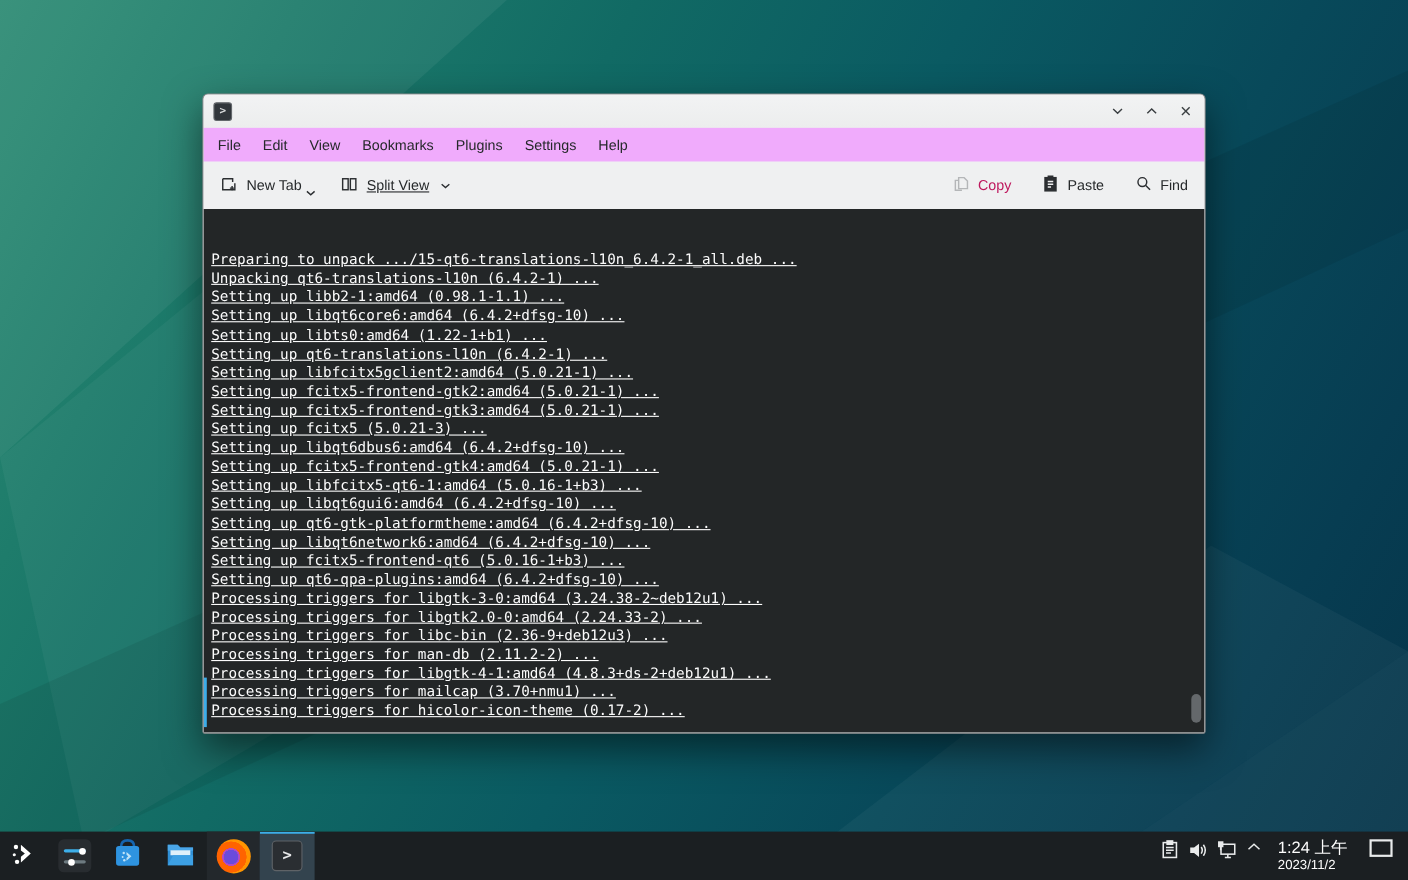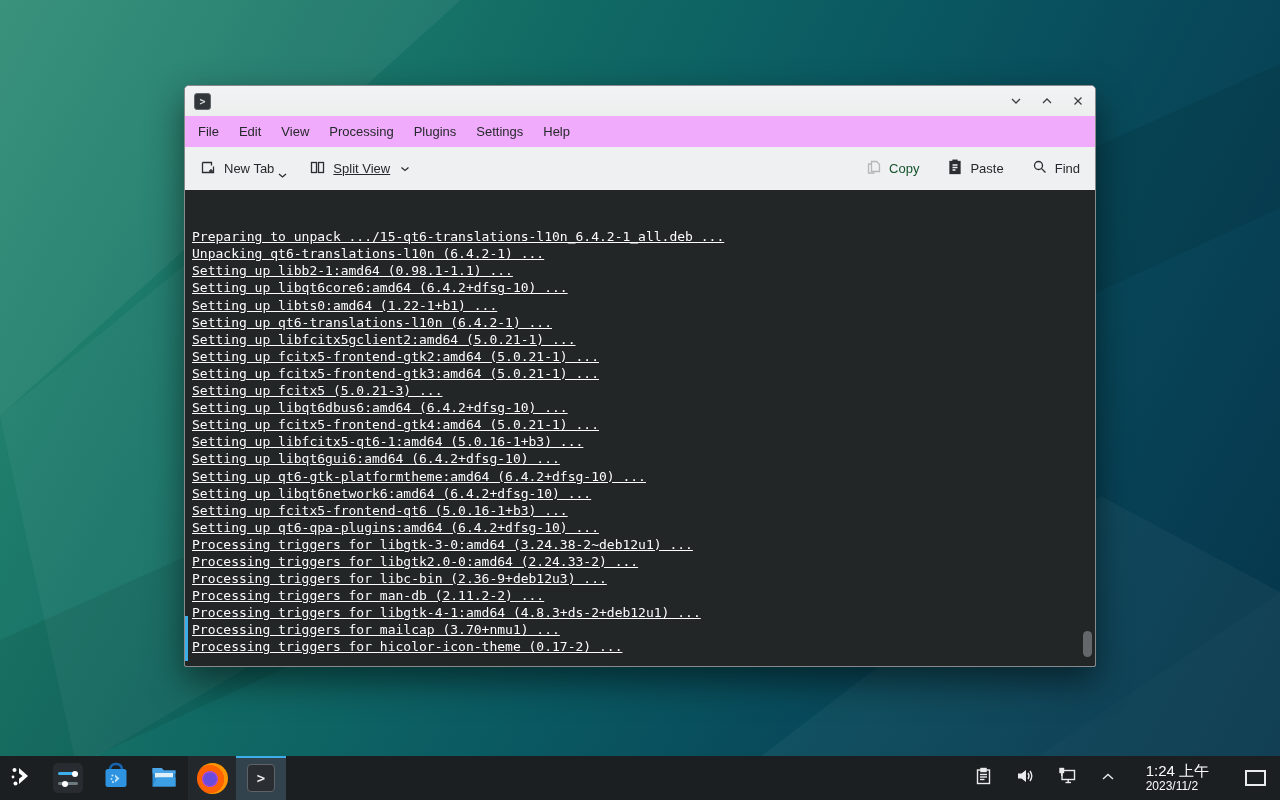--- a/index.html
+++ b/index.html
@@ -29,21 +29,21 @@
   .win-btn { width:16px; height:16px; display:flex; align-items:center; justify-content:center; }
   .win-btn svg { stroke:#3c4043; stroke-width:1.3; fill:none; }
 
   .menubar { height:31px; display:flex; align-items:center; padding:0 3px; font-size:13px; color:#26292b; background:#f0abfc; }
   .menu-item { padding:4px 10px; }
 
   .toolbar { height:43px; display:flex; align-items:center; padding:0 8px; font-size:13px; color:#26292b;
     background:#eff0f1; }
   .tbtn { display:flex; align-items:center; gap:7px; padding:6px 7px; position:relative; }
   .tbtn svg { stroke:#2b2e31; fill:none; stroke-width:1.3; }
-  .tbtn.disabled { color:#14532d; }
+  .tbtn.disabled { color:#be185d; }
   .tbtn.disabled svg { stroke:#b4b6b8; }
   .chev-drop { transform:translateY(6px); margin-left:-3px; }
   .toolbar-spacer { flex:1; }
 
   
   .terminal { position:relative; height:476px; background:#232627; color:#fcfcfc;
     font:13px/17.1px "DejaVu Sans Mono",monospace; padding:4px 7px; white-space:pre; overflow:hidden; }
   .tline { height:17.1px;text-decoration:underline; }
   .new-output-bar { position:absolute; left:0; bottom:5px; width:3px; height:45px; background:#3daee9; }
   .scroll-handle { position:absolute; right:3px; bottom:9px; width:9px; height:26px; border-radius:5px; background:#64686b; }
@@ -61,21 +61,21 @@
   .icon-settings .t1 { top:9px; background:#3daee9; }
   .icon-settings .t2 { top:19px; background:#6d7a80; }
   .icon-settings .knob { position:absolute; width:6px; height:6px; background:#fff; border-radius:50%; top:-1.5px; }
 
   .icon-konsole { width:28px; height:28px; background:#2a2e32; border:1px solid #5f6periodic367; border:1px solid #5f6367; border-radius:4px;
     color:#e8e9ea; font:bold 14px/26px "DejaVu Sans Mono",monospace; text-align:center; }
 
   .firefox-icon { width:31px; height:31px; border-radius:50%;
     background:radial-gradient(circle at 42% 52%, #6a4bdc 0 27%, #b44bc2 28% 33%, #ff6300 34% 58%, #ff9500 59% 78%, #ffcb00 79% 100%); }
 
-  .tray { margin-left:auto; display:flex; align-items:center; gap:22px; padding-right:10px; }
+  .tray { margin-left:auto; display:flex; gap:6px; padding-right:10px; }
   .tray svg { stroke:#e9ebec; fill:none; stroke-width:1.4; }
   .clock { text-align:left; line-height:1.1; margin:0 14px 0 8px; }
   .clock-time { font-size:15px; }
   .clock-date { font-size:12px; }
   .show-desktop { width:21px; height:16px; border:2px solid #e9ebec; margin-right:4px; }
 </style>
 </head>
 <body>
 
 <div class="desktop">
@@ -106,21 +106,21 @@
               <line x1="10.5" y1="3.5" x2="3.5" y2="10.5"></line>
             </svg>
         </div>
       </div>
     </div>
 
     <div class="menubar">
       <span class="menu-item">File</span>
       <span class="menu-item">Edit</span>
       <span class="menu-item">View</span>
-      <span class="menu-item">Processing</span>
+      <span class="menu-item">Bookmarks</span>
       <span class="menu-item">Plugins</span>
       <span class="menu-item">Settings</span>
       <span class="menu-item">Help</span>
     </div>
 
     <div class="toolbar">
       <div class="tbtn">
         <span>
           <svg width="17" height="17" viewBox="0 0 17 17">
               <path d="M2 4 h8 l3 3 v7 h-11 z" stroke="none" fill="none"></path>

